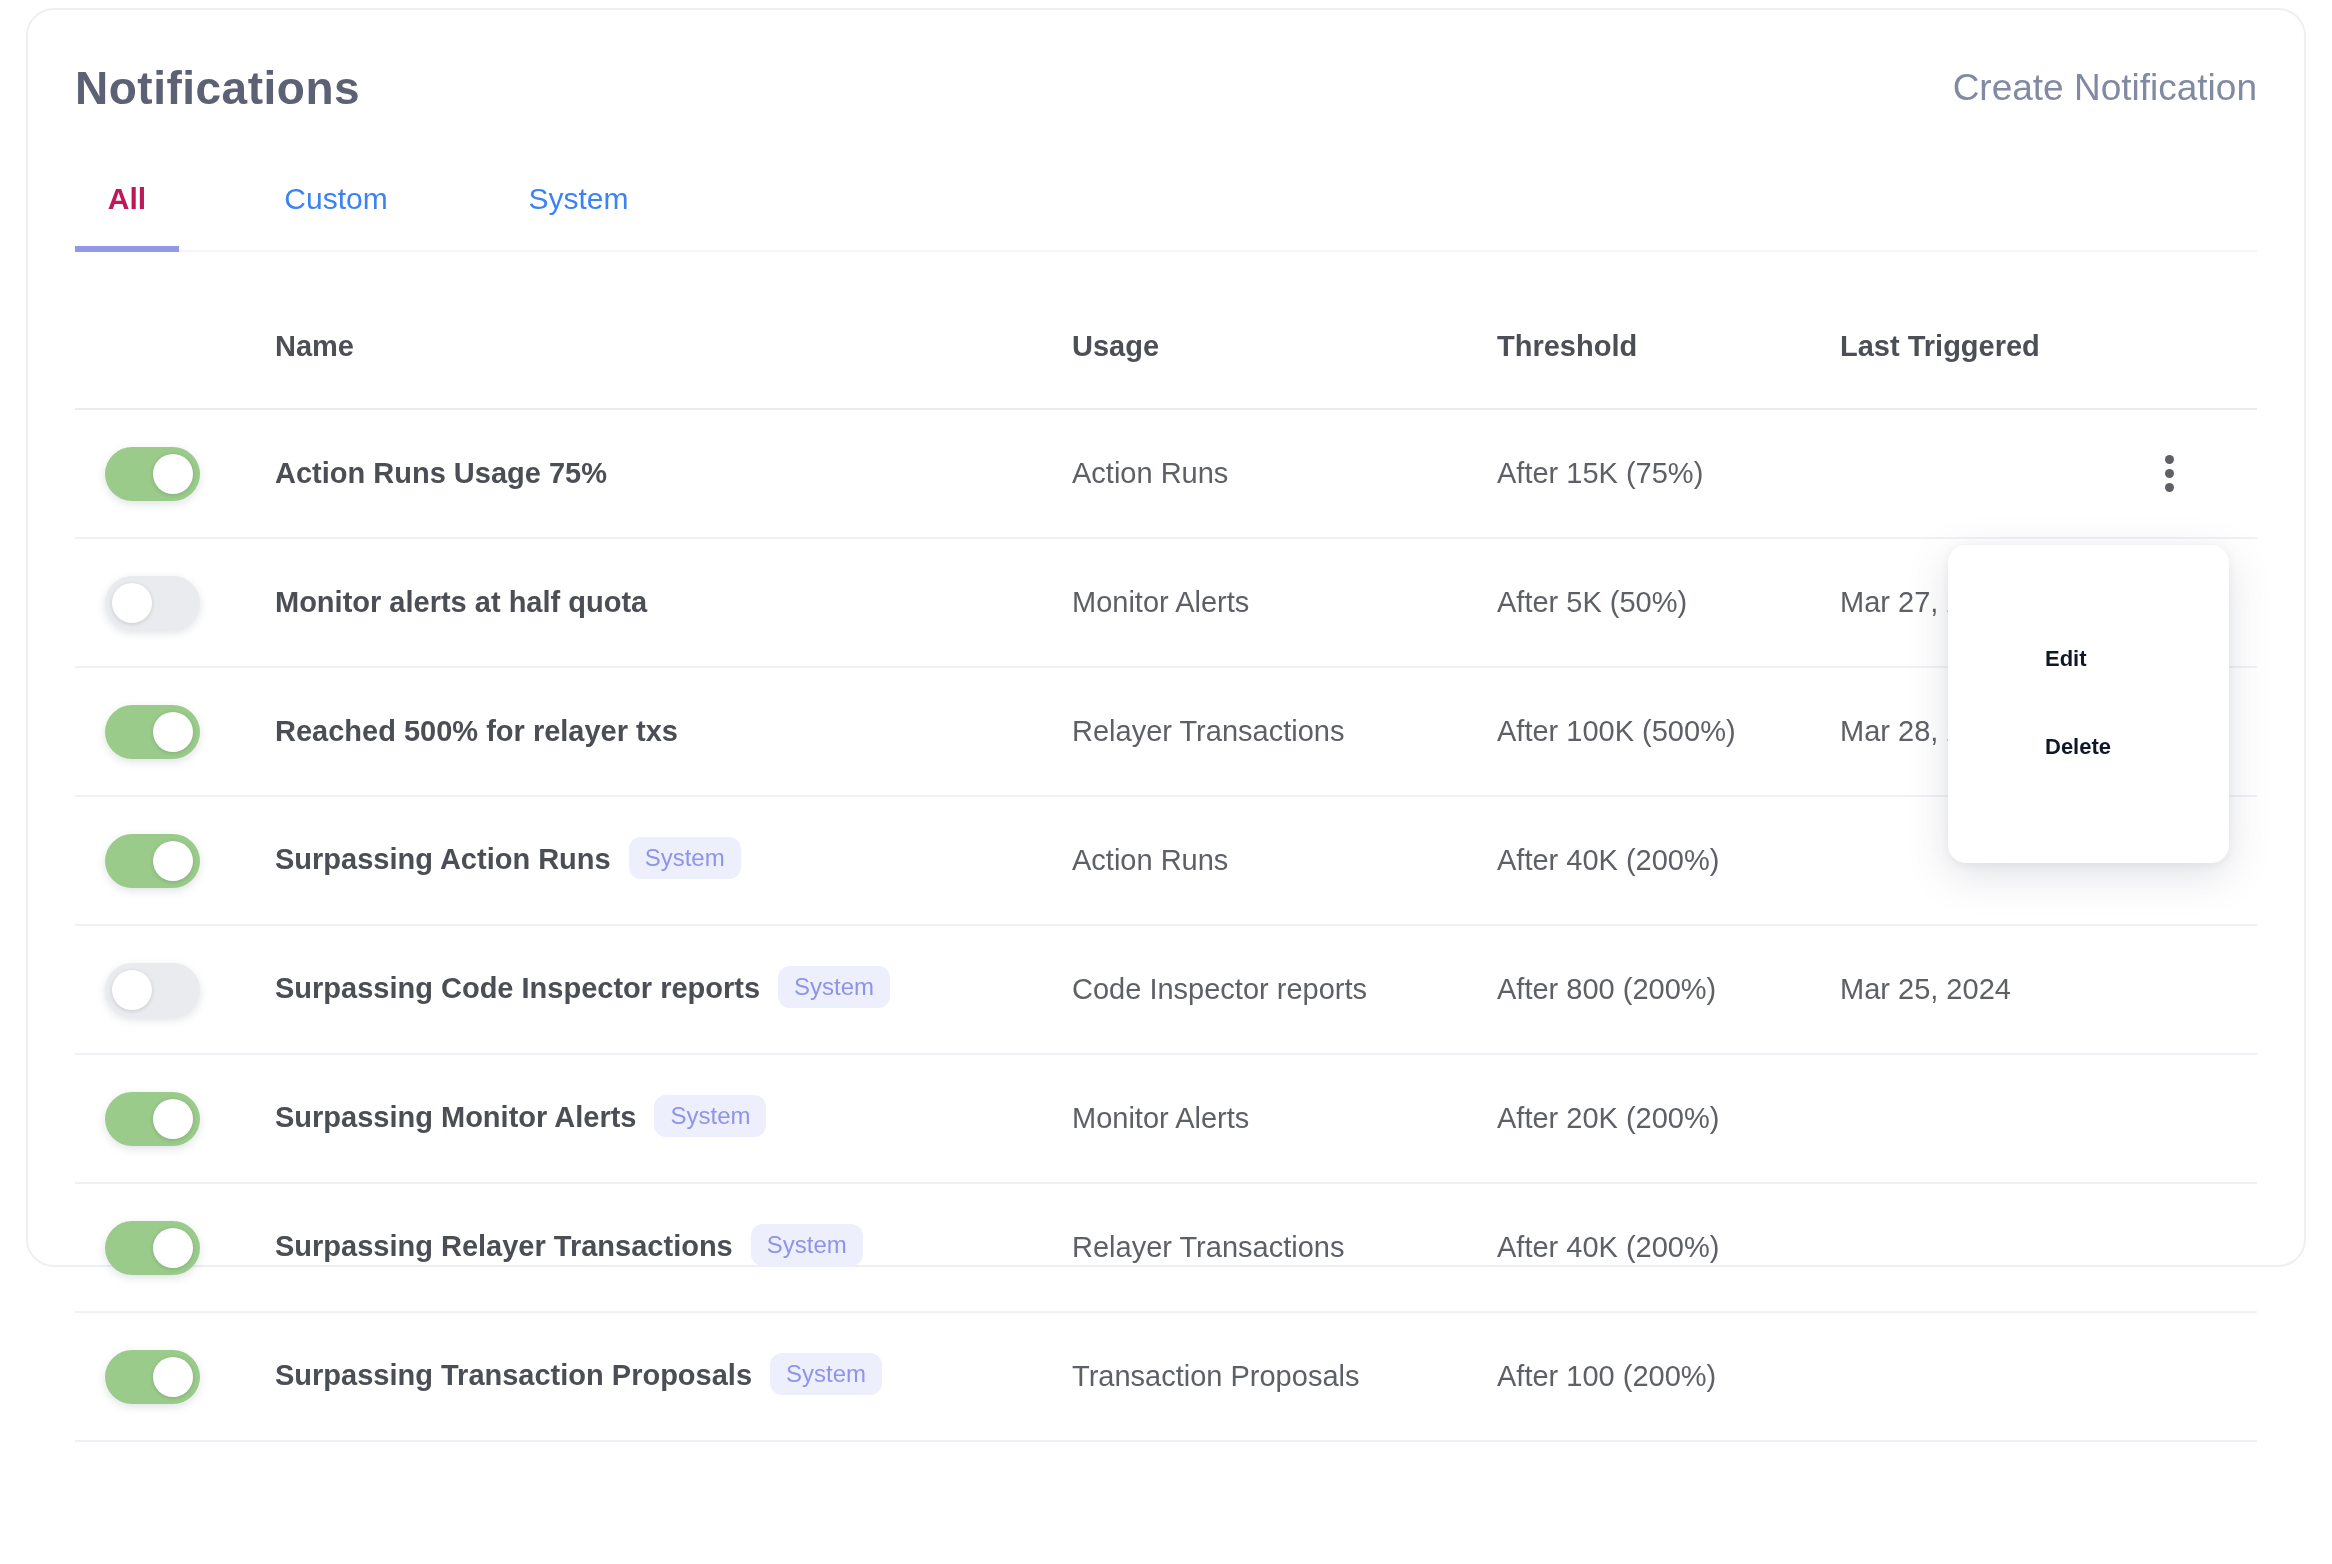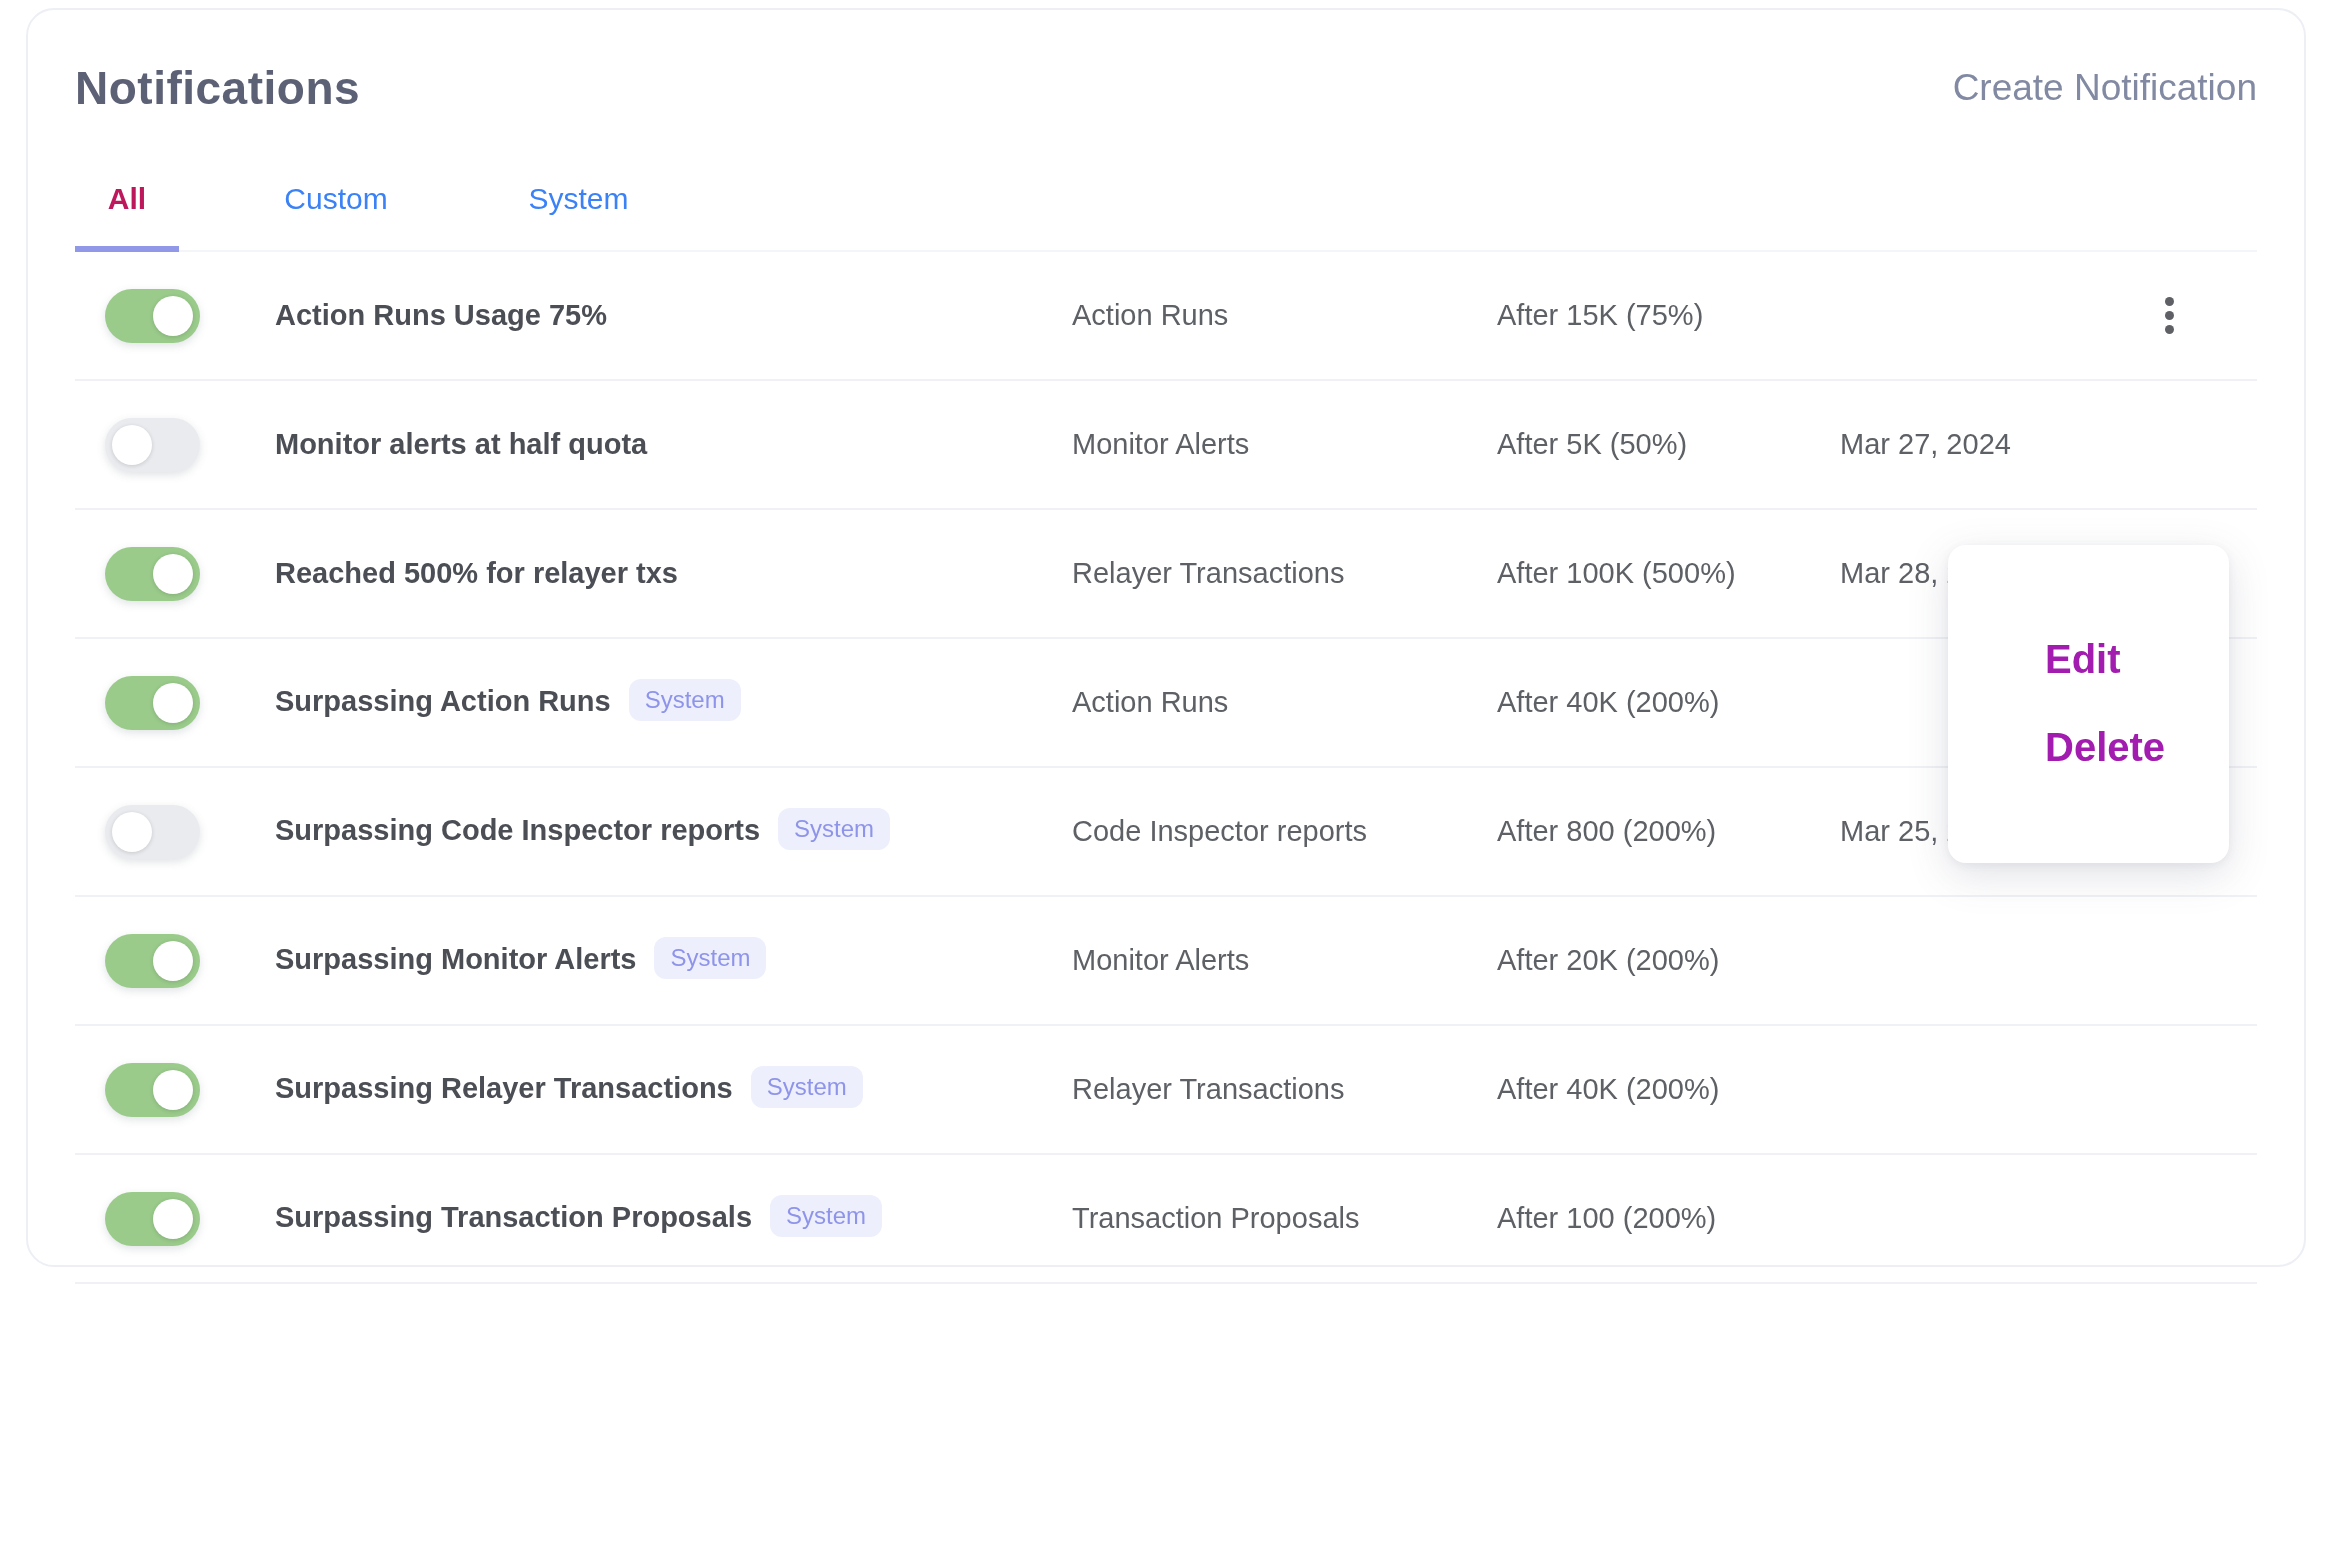--- a/index.html
+++ b/index.html
@@ -86,41 +86,49 @@
   .kebab span { width:9px; height:9px; border-radius:50%; background:#5e6065; }
   
   .context-menu {
     position:absolute; left:1948px; top:545px;
     width:281px; height:318px;
     background:#ffffff; border-radius:18px;
     box-shadow:0 12px 40px rgba(90,95,120,0.18), 0 2px 8px rgba(90,95,120,0.08);
     padding-top:82px; z-index:10;
   }
   .menu-item {
-    font-size:40px; font-weight:600; color:#a21caf;
+    font-size:22px; font-weight:600; color:#0f172a;
     line-height:64px; padding-left:97px; cursor:pointer;
   }
   .menu-item + .menu-item { margin-top:24px; }
 </style>
 </head>
 <body>
 
 <div class="card">
 
   <div class="card-header">
     <h1 class="page-title">Notifications</h1>
     <button class="create-btn">Create Notification</button>
   </div>
 
   <div class="tabs">
     <div class="tab tab-all active">All</div>
     <div class="tab tab-custom">Custom</div>
     <div class="tab tab-system">System</div>
   </div>
 
+  <div class="thead">
+    <div class="cell-toggle"></div>
+    <div>Name</div>
+    <div>Usage</div>
+    <div>Threshold</div>
+    <div>Last Triggered</div>
+    <div></div>
+  </div>
 
   <div id="tbody">
   <div class="row">
     <div class="cell-toggle">
       <div class="toggle on">
         <div class="knob"></div>
       </div>
     </div>
     <div>
       <span class="name">Action Runs Usage 75%</span>

